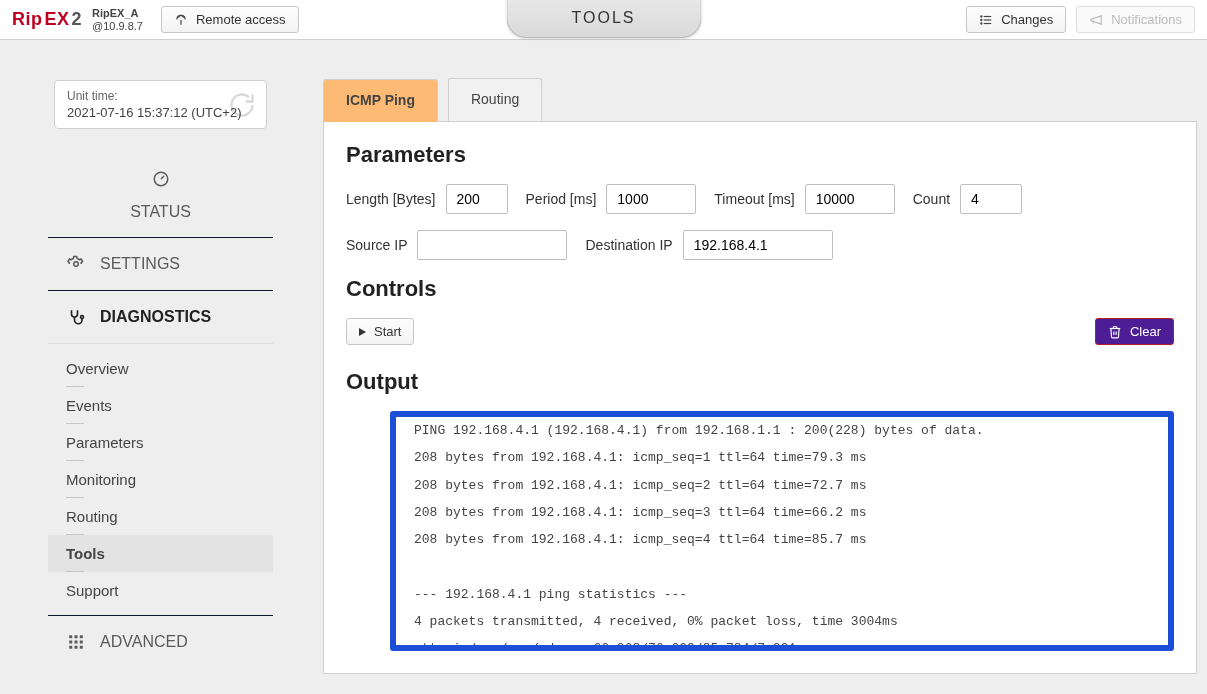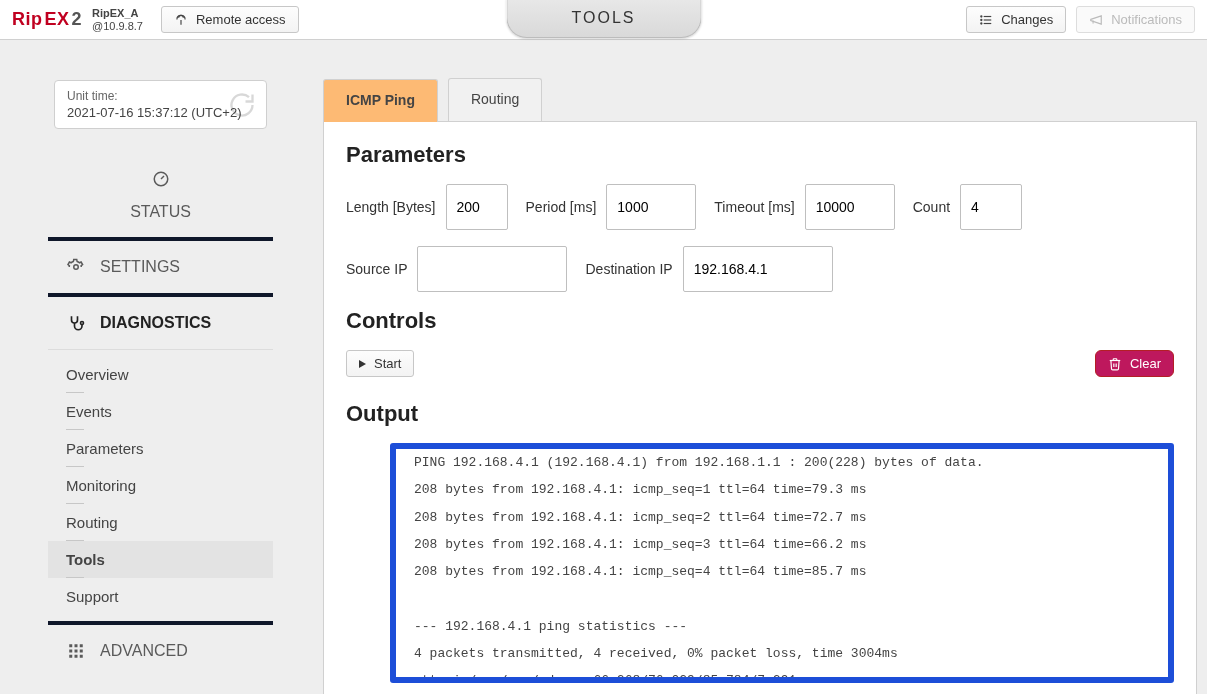--- a/index.html
+++ b/index.html
@@ -42,21 +42,21 @@
   
   .time-box {
     margin: 0 6px 24px 6px; background: #fff; border: 1px solid #cfcfcf; border-radius: 4px;
     padding: 8px 12px; font-size: 13px; color: #444; position: relative;
   }
   .time-box .label { font-size: 12px; color: #666; margin-bottom: 2px; }
   .refresh-icon { position: absolute; right: 10px; top: 50%; transform: translateY(-50%); opacity: 0.15; }
   .nav-section {
     display: flex; align-items: center; gap: 14px;
     padding: 16px 18px; font-size: 16px; color: #5a5a5a; cursor: pointer;
-    border-top: 4px solid #0f172a;
+    border-top: 1px solid #0f172a;
   }
   .nav-section.first-sec { border-top: none; flex-direction: column; }
   .nav-section .icon { width: 20px; height: 20px; display:flex; align-items:center; justify-content:center; }
   .nav-section.active { color: #222; font-weight: 700; }
   .nav-subitems { border-top: 1px solid #dcdcdc; padding: 6px 0; }
   .nav-subitem {
     padding: 10px 18px; font-size: 15px; color: #444; cursor: pointer; position: relative;
   }
   .nav-subitem.active { background: #e3e3e3; font-weight: 600; }
   .nav-subitem::after {
@@ -72,26 +72,26 @@
     background: #f1f1f1; border: 1px solid #d0d0d0; border-bottom: none;
     border-top-left-radius: 3px; border-top-right-radius: 3px; cursor: pointer;
   }
   .tab.active { background: #fdba74; font-weight: 600; position: relative; top: 1px; }
   .panel { background: #fff; border: 1px solid #d0d0d0; border-top: none; padding: 20px 22px 22px; }
 
   h2.section { font-size: 22px; font-weight: 700; color: #222; margin: 0 0 16px; }
   .param-row { display: flex; flex-wrap: wrap; align-items: center; gap: 18px; margin-bottom: 16px; }
   .param { display: flex; align-items: center; gap: 10px; font-size: 14px; color: #333; }
   .param input {
-    height: 46px; padding: 4px 10px; border: 1px solid #bfbfbf; border-radius: 2px; font-size: 14px; background:#fff;
+    height: 30px; padding: 4px 10px; border: 1px solid #bfbfbf; border-radius: 2px; font-size: 14px; background:#fff;
   }
   .w-small { width: 62px; } .w-med { width: 90px; } .w-wider { width: 150px; }
 
   .controls-row { display: flex; justify-content: space-between; align-items: center; margin-bottom: 24px; }
-  .btn.danger { background: #be185d; border-color: #b31f25; color: #fff; border-radius: 6px; }
+  .btn.danger { background: #4c1d95; border-color: #b31f25; color: #fff; }
   .btn .tri { width: 0; height: 0; border-left: 7px solid #333; border-top: 4px solid transparent; border-bottom: 4px solid transparent; }
 
   .output-box {
     border: 6px solid #1d4ed8; border-radius: 3px; padding: 0 18px;
     font-family: "Courier New", monospace; font-size: 13px; color: #444; line-height: 2.1;
     max-height: 240px; overflow: hidden; white-space: pre-wrap; margin-left: 44px;
   }
 
   svg { display:block; }
 </style>

